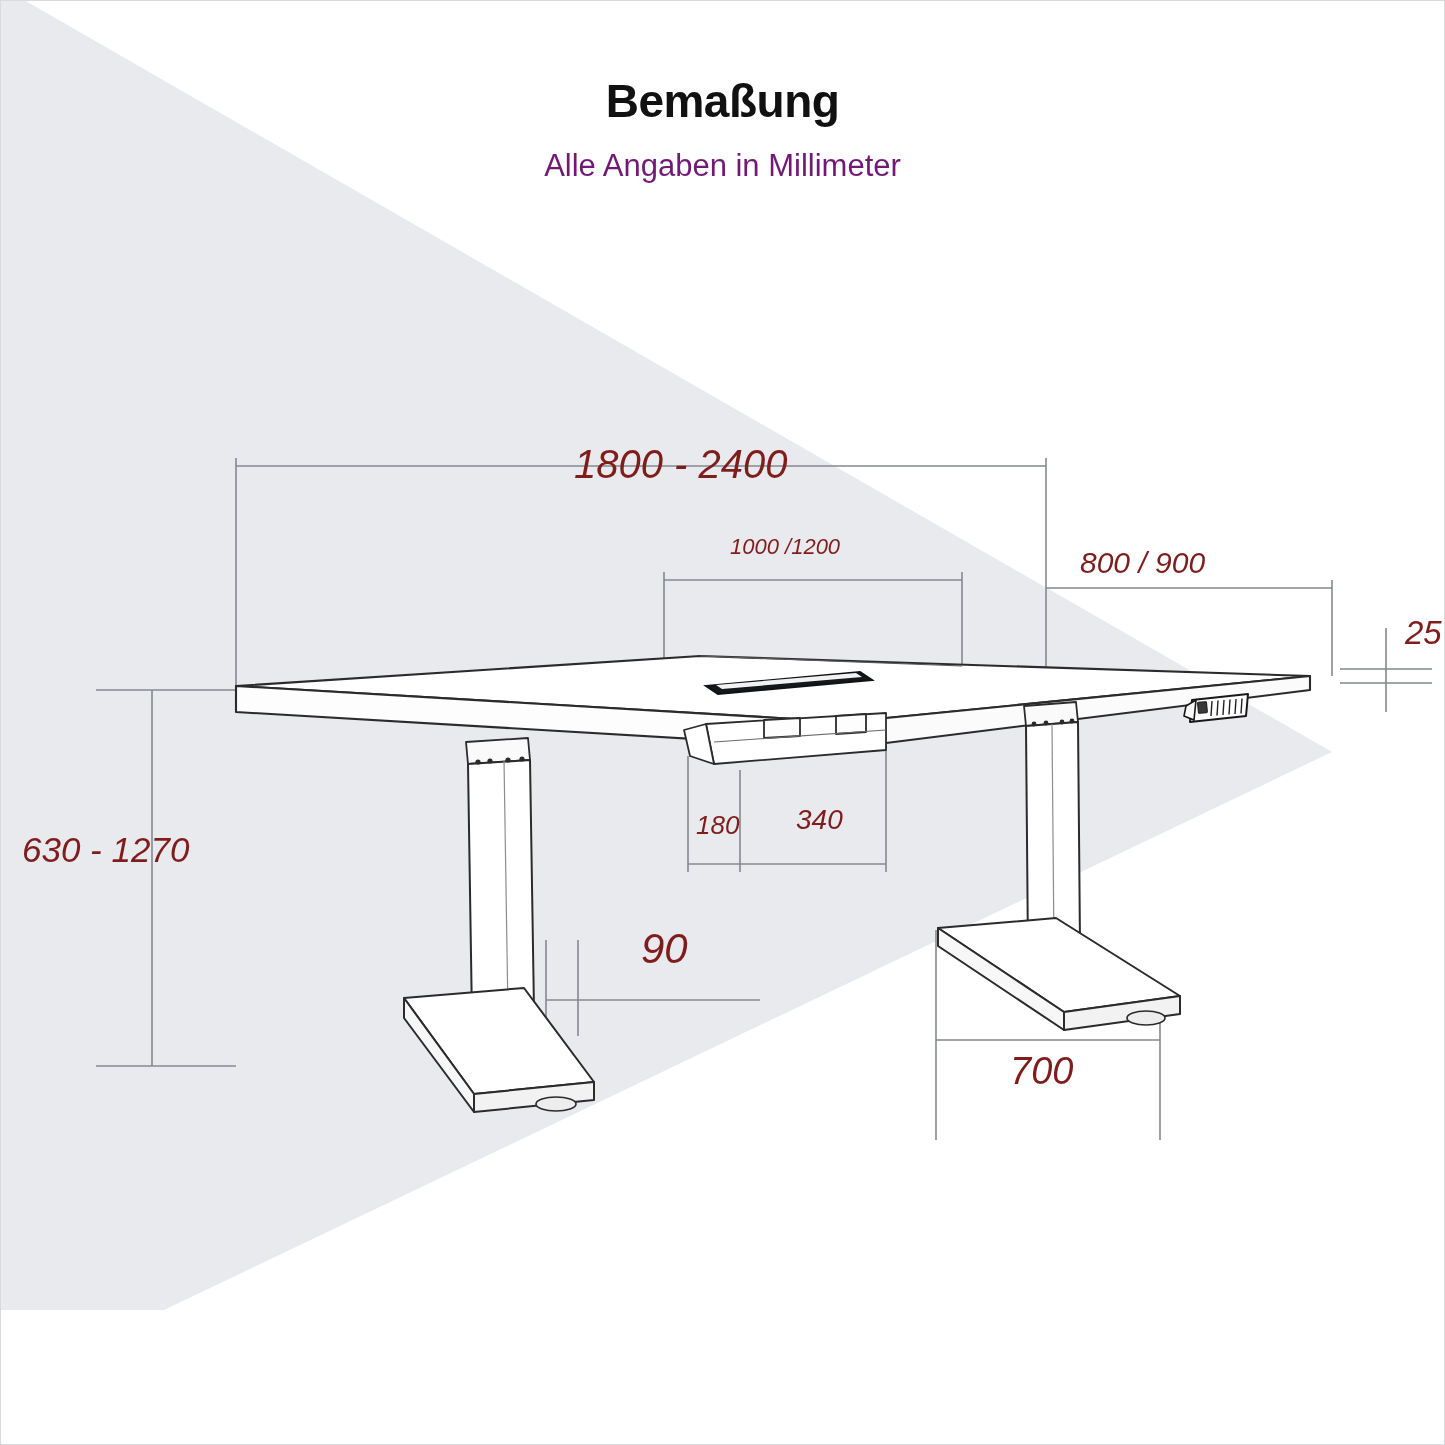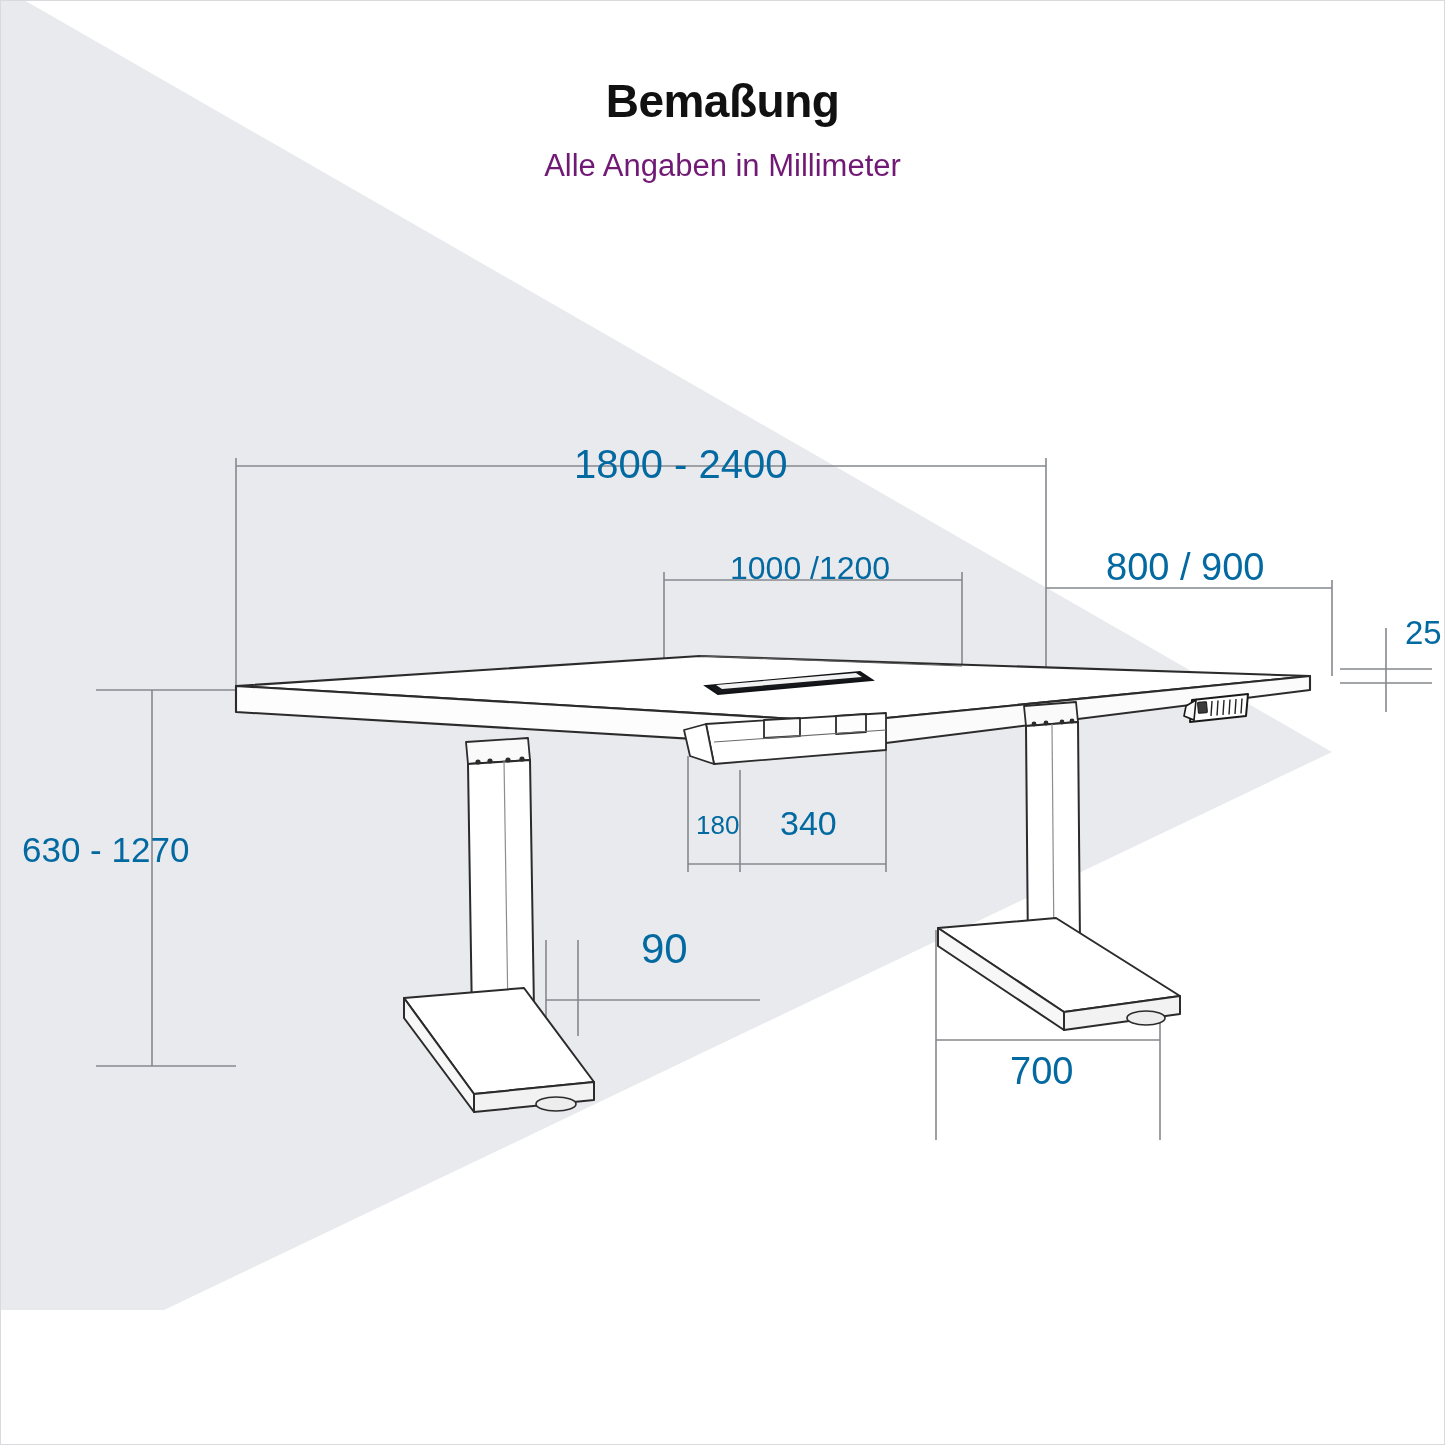--- a/index.html
+++ b/index.html
@@ -3,22 +3,22 @@
 <meta charset="utf-8">
 <style>
   html,body{margin:0;padding:0;background:#ffffff;}
   body{width:1445px;height:1445px;overflow:hidden;
        font-family:"Liberation Sans","DejaVu Sans",sans-serif;}
   #stage{position:relative;width:1445px;height:1445px;background:#ffffff;}
   #stage svg{position:absolute;left:0;top:0;}
   .hdr{position:absolute;left:0;width:1445px;text-align:center;color:#111111;}
   #title{top:74px;font-size:46px;font-weight:bold;letter-spacing:-0.5px;}
   #subtitle{top:148px;font-size:31px;font-weight:normal;color:#701a75;}
-  .dimlabel{position:absolute;color:#0369a1;white-space:nowrap;
-            font-weight:normal;line-height:1;}
+  .dimlabel{position:absolute;color:#7f1d1d;white-space:nowrap;
+            font-weight:normal;line-height:1;font-style:italic;}
   .frameborder{position:absolute;left:0;top:0;width:1443px;height:1443px;
                border:1px solid #d8dade;pointer-events:none;}
 </style>
 </head>
 <body>
 
 <div id="stage">
 
   <svg width="1445" height="1445" viewBox="0 0 1445 1445">
 
@@ -139,30 +139,30 @@
       </g>
     </g>
 
   </svg>
 
   <div class="hdr" id="title">Bemaßung</div>
   <div class="hdr" id="subtitle">Alle Angaben in Millimeter</div>
 
   <div class="dimlabel" style="left:574px;top:444px;font-size:40px;">1800 - 2400</div>
 
-  <div class="dimlabel" style="left:730px;top:552px;font-size:32px;">1000 /1200</div>
+  <div class="dimlabel" style="left:730px;top:536px;font-size:22px;">1000 /1200</div>
 
-  <div class="dimlabel" style="left:1106px;top:548px;font-size:38px;">800 / 900</div>
+  <div class="dimlabel" style="left:1080px;top:548px;font-size:30px;">800 / 900</div>
 
   <div class="dimlabel" style="left:1379px;top:616px;font-size:33px;margin-left:26px;">25</div>
 
   <div class="dimlabel" style="left:22px;top:832px;font-size:35px;">630 - 1270</div>
 
   <div class="dimlabel" style="left:696px;top:812px;font-size:26px;">180</div>
 
-  <div class="dimlabel" style="left:780px;top:806px;font-size:34px;">340</div>
+  <div class="dimlabel" style="left:796px;top:806px;font-size:28px;">340</div>
 
   <div class="dimlabel" style="left:641px;top:928px;font-size:42px;">90</div>
 
   <div class="dimlabel" style="left:1010px;top:1052px;font-size:38px;">700</div>
 
   <div class="frameborder"></div>
 </div>
 
 </body></html>

